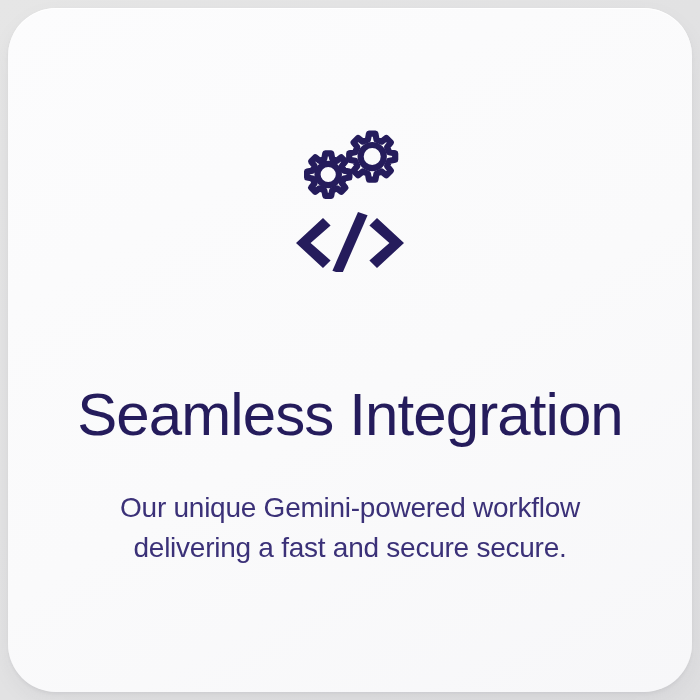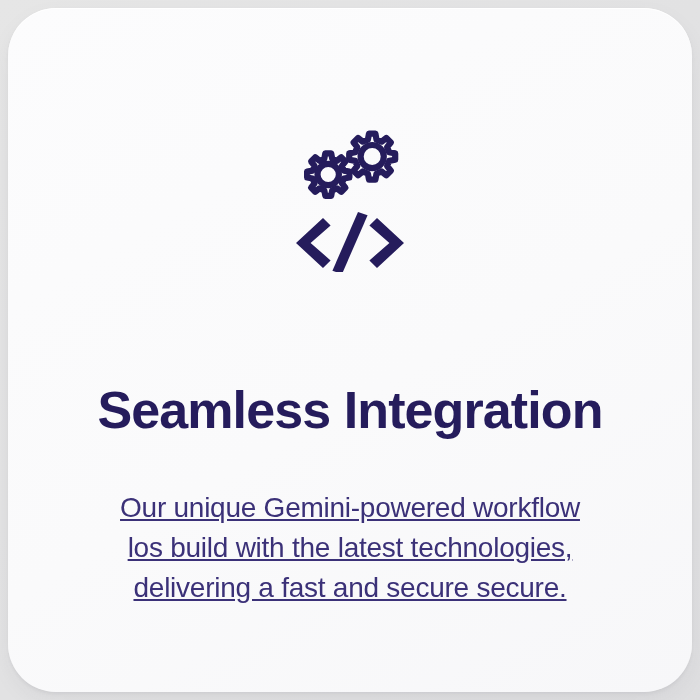--- a/index.html
+++ b/index.html
@@ -55,23 +55,23 @@
     display: block;
   }
 
   
   .title {
     position: absolute;
     left: 0;
     right: 0;
     top: 336px;
     text-align: center;
-    font-size: 52px;
+    font-size: 60px;
     line-height: 62px;
-    font-weight: 700;
+    font-weight: 400;
     letter-spacing: -0.9px;
     color: #251c5c;
     white-space: nowrap;
   }
 
   
   .body-copy {
     position: absolute;
     left: 50%;
     transform: translateX(-50%);
@@ -80,21 +80,20 @@
     text-align: center;
     font-size: 28px;
     line-height: 40px;
     font-weight: 400;
     letter-spacing: -0.25px;
     color: #3b3178;
   }
   .body-copy .line {
     display: block;
     white-space: nowrap;
-    text-decoration: underline;
   }
 </style>
 </head>
 <body>
 
 <div id="stage">
 
   <div class="card">
 
     <div class="icon-block">
@@ -152,18 +151,17 @@
 
           <path d="M68.0 100.0 L77.6 103.2 L52.0 162.0 L42.4 158.8 Z"></path>
         </g>
       </svg>
     </div>
 
     <h1 class="title">Seamless Integration</h1>
 
     <p class="body-copy">
       <span class="line">Our unique Gemini-powered workflow</span>
-      <span class="line">los build with the latest technologies,</span>
       <span class="line">delivering a fast and secure secure.</span>
     </p>
 
   </div>
 </div>
 
 </body></html>

